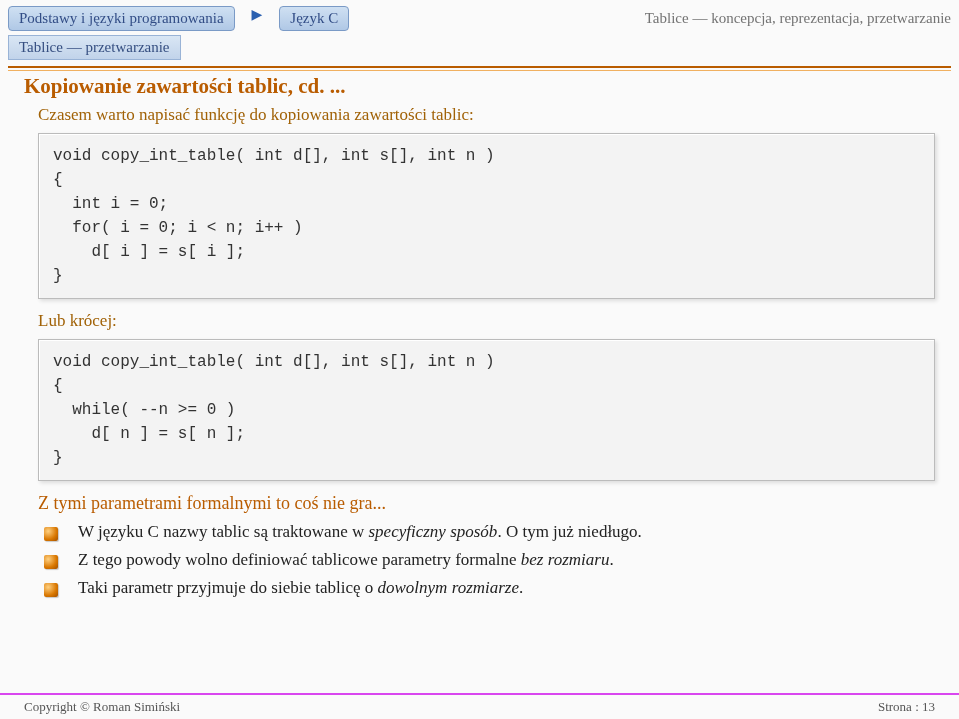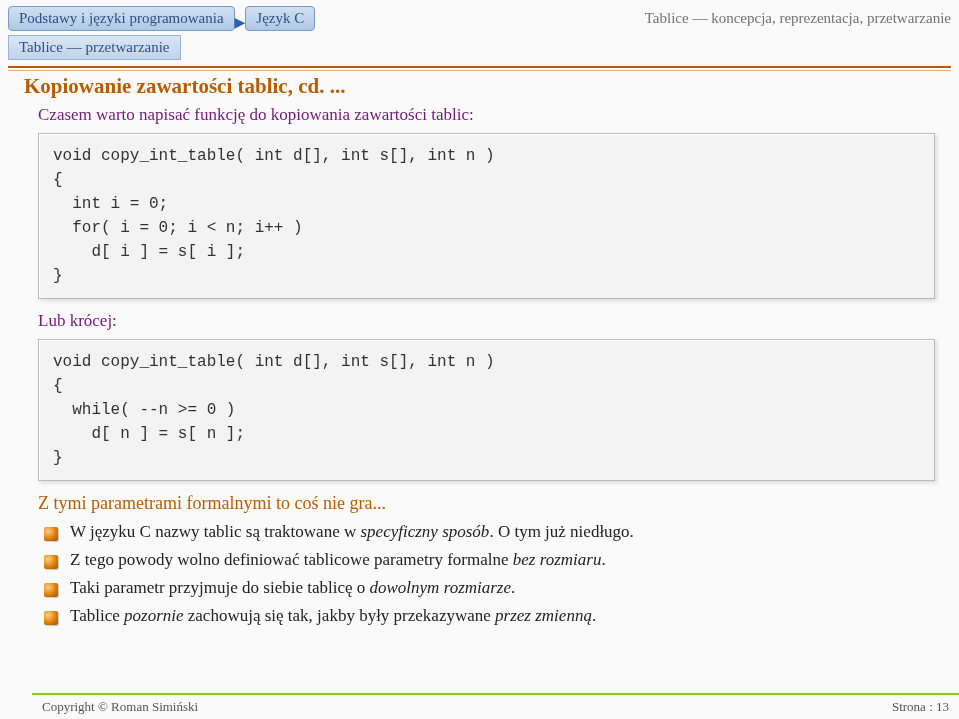--- a/index.html
+++ b/index.html
@@ -10,21 +10,21 @@
     background: #fafafa;
     position: relative;
     overflow: hidden;
   }
   .header-row {
     display: flex;
     justify-content: space-between;
     align-items: flex-start;
     padding: 6px 8px 0 8px;
   }
-  .tag-chain { display: flex; align-items: flex-end; gap: 0; }
+  .tag-chain { display: flex; align-items: flex-start; gap: 17px; }
   .tag {
     background: linear-gradient(#cfe0f2, #b0c8e6);
     border: 1px solid #7a9ac6;
     border-radius: 4px;
     padding: 3px 10px;
     color: #324d86;
     font-size: 15px;
   }
   .tag-arrow {
     color: #2a60b0;
@@ -60,21 +60,21 @@
     padding: 6px 24px 0 24px;
   }
   .h2 {
     color: #b95c00;
     font-weight: bold;
     font-size: 21px;
     margin-bottom: 6px;
   }
   .para {
     font-size: 17px;
-    color: #701a75;
+    color: #a16207;
     margin: 6px 0 8px 14px;
   }
   .codebox {
     margin: 4px 0 12px 14px;
     border: 1px solid #bbb;
     background: #f3f3f3;
     box-shadow: inset 1px 1px 0 #fff, 2px 2px 4px rgba(0,0,0,0.12);
     padding: 10px 14px;
     font-family: Liberation Mono, monospace;
     font-size: 16px;
@@ -84,44 +84,43 @@
   }
   .subhead {
     color: #b95c00;
     font-weight: normal;
     font-size: 18px;
     margin: 4px 0 6px 14px;
   }
   .bullets { margin: 0 0 0 20px; }
   .bullet {
     display: flex;
-    gap: 12px;
+    gap: 20px;
     font-size: 17px;
     margin: 8px 0;
     color: #222;
   }
   .bullet-icon {
     width: 14px; height: 14px;
     background: radial-gradient(circle at 30% 30%, #ffd080, #d97700 60%, #a04f00);
     border-radius: 2px;
     flex-shrink: 0;
     margin-top: 5px;
     box-shadow: 1px 1px 1px rgba(0,0,0,0.2);
   }
   .em { font-style: italic; }
   .footer {
     position: absolute;
     bottom: 0; left: 0; right: 0;
-    border-top: 2px solid #84cc16;
-    padding: 4px 10px;
+    border-top: 2px solid #d946ef;
+    padding: 4px 24px;
     display: flex;
     justify-content: space-between;
     font-size: 13px;
     color: #555;
-    margin-left: 32px;
   }
 </style>
 </head>
 <body>
 
 <div class="header-row">
   <div class="tag-chain">
     <span class="tag">Podstawy i języki programowania</span>
     <span class="tag-arrow">▶</span>
     <span class="tag">Język C</span>
@@ -163,23 +162,19 @@
       <div><span>W języku C nazwy tablic są traktowane w </span><span class="em">specyficzny sposób</span><span>. O tym już niedługo.</span></div>
     </div>
     <div class="bullet">
       <div class="bullet-icon"></div>
       <div><span>Z tego powody wolno definiować tablicowe parametry formalne </span><span class="em">bez rozmiaru</span><span>.</span></div>
     </div>
     <div class="bullet">
       <div class="bullet-icon"></div>
       <div><span>Taki parametr przyjmuje do siebie tablicę o </span><span class="em">dowolnym rozmiarze</span><span>.</span></div>
     </div>
-    <div class="bullet">
-      <div class="bullet-icon"></div>
-      <div><span>Tablice </span><span class="em">pozornie</span><span> zachowują się tak, jakby były przekazywane </span><span class="em">przez zmienną</span><span>.</span></div>
-    </div>
   </div>
 </div>
 
 <div class="footer">
   <span>Copyright © Roman Simiński</span>
   <span>Strona : 13</span>
 </div>
 
 </body></html>

